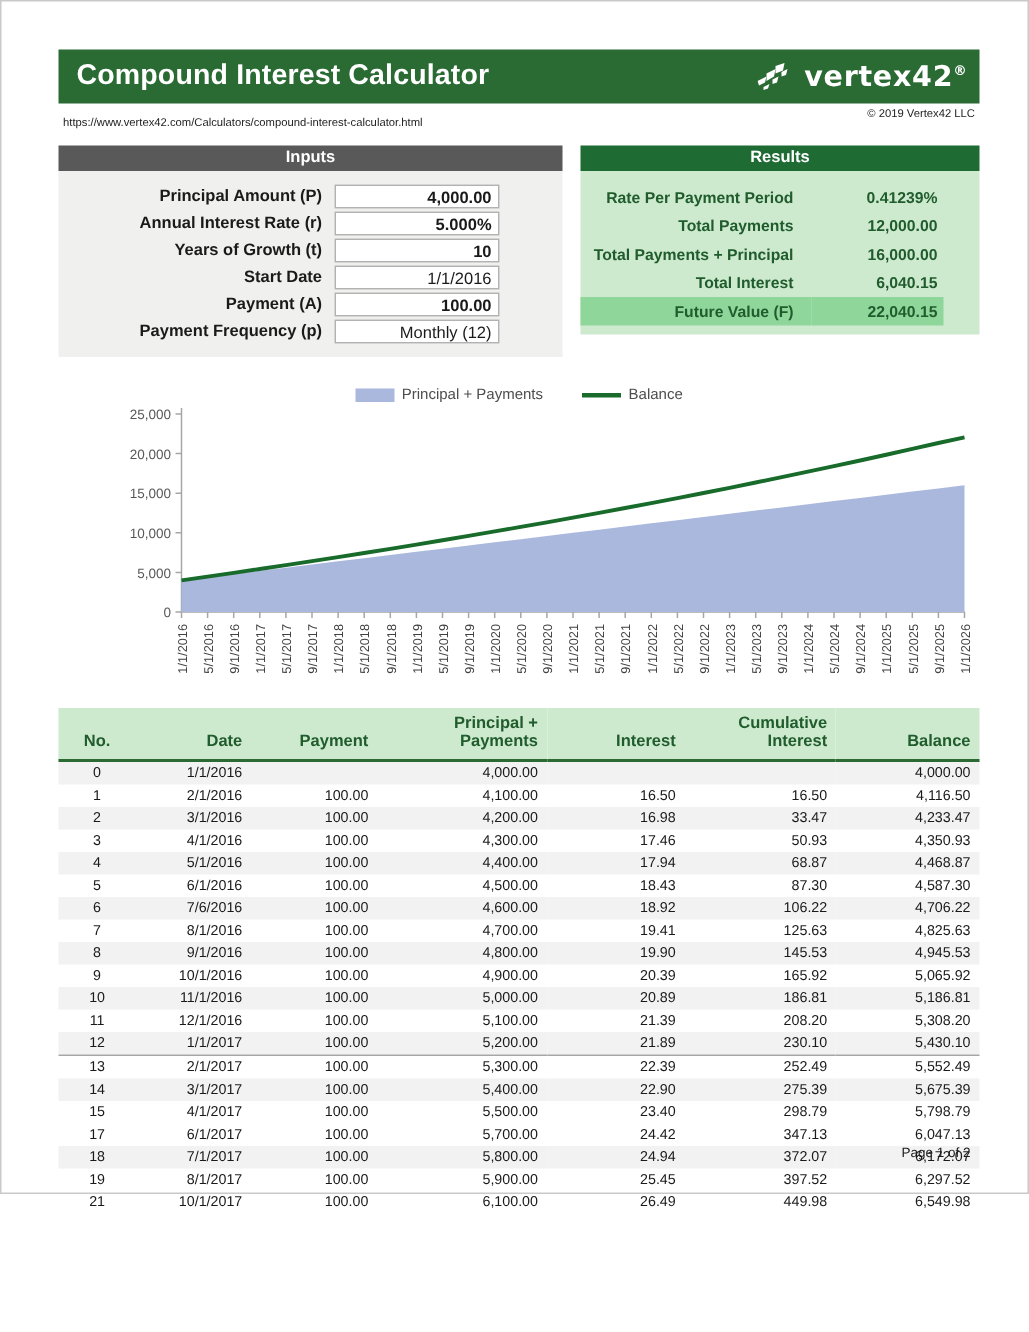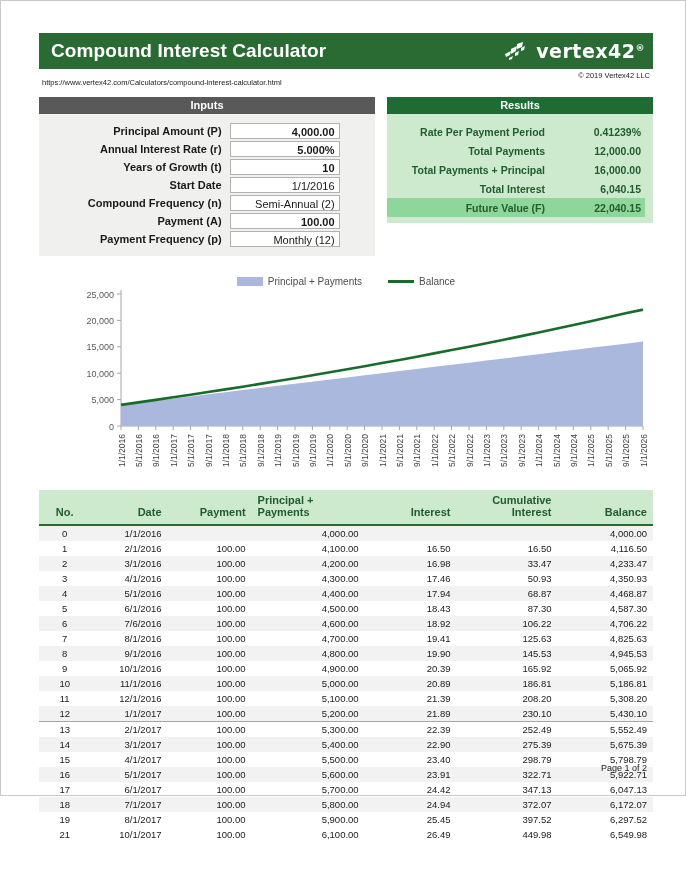--- a/index.html
+++ b/index.html
@@ -88,21 +88,21 @@
     line-height: 17px;
     text-align: center;
     color: #ffffff;
     font-size: 11px;
     font-weight: bold;
   }
   .head-dark { background: #595959; }
   .head-green { background: #1e6b33; }
 
   .panel-body-gray { background: #f0f0ef; padding: 8px 10px 8px 16px; }
-  .panel-body-green { background: #cdeacf; padding: 8px 8px 6px 0; }
+  .panel-body-green { background: #cdeacf; padding: 8px 24px 6px 0; }
 
   table.kv { width: 100%; border-collapse: collapse; }
   table.kv td { padding: 0; }
 
   .in-label {
     text-align: right;
     font-size: 11px;
     font-weight: bold;
     color: #1a1a1a;
     padding-right: 8px !important;
@@ -170,21 +170,21 @@
     font-size: 11px;
     font-weight: bold;
     vertical-align: bottom;
     padding: 4px 6px 5px 6px;
     border-bottom: 2px solid #2a6b34;
     line-height: 1.12;
   }
   .th-no { width: 46px; }
   .th-date { width: 72px; text-align: right; }
   .th-pay { width: 80px; text-align: right; }
-  .th-pp { width: 116px; text-align: left; }
+  .th-pp { width: 116px; text-align: right; }
   .th-int { width: 92px; text-align: right; }
   .th-cum { width: 98px; text-align: right; }
   .th-bal { width: 96px; text-align: right; }
 
   .amort tbody td {
     font-size: 9.5px;
     color: #1a1a1a;
     padding: 1px 6px;
     height: 13px;
     line-height: 13px;
@@ -251,26 +251,20 @@
               <tr>
                 <td class="in-label">Years of Growth (t)</td>
                 <td>
                     <div class="in-field bold">10</div>
                   </td>
               </tr>
               <tr>
                 <td class="in-label">Start Date</td>
                 <td>
                     <div class="in-field">1/1/2016</div>
-                  </td>
-              </tr>
-              <tr>
-                <td class="in-label">Compound Frequency (n)</td>
-                <td>
-                    <div class="in-field">Semi-Annual (2)</div>
                   </td>
               </tr>
               <tr>
                 <td class="in-label">Payment (A)</td>
                 <td>
                     <div class="in-field bold">100.00</div>
                   </td>
               </tr>
               <tr>
                 <td class="in-label">Payment Frequency (p)</td>
@@ -557,29 +551,20 @@
           </tr>
           <tr>
             <td class="c-no">15</td>
             <td class="c-date">4/1/2017</td>
             <td class="c-pay">100.00</td>
             <td class="c-pp">5,500.00</td>
             <td class="c-int">23.40</td>
             <td class="c-cum">298.79</td>
             <td class="c-bal">5,798.79</td>
           </tr>
-          <tr class="row-alt">
-            <td class="c-no">16</td>
-            <td class="c-date">5/1/2017</td>
-            <td class="c-pay">100.00</td>
-            <td class="c-pp">5,600.00</td>
-            <td class="c-int">23.91</td>
-            <td class="c-cum">322.71</td>
-            <td class="c-bal">5,922.71</td>
-          </tr>
           <tr>
             <td class="c-no">17</td>
             <td class="c-date">6/1/2017</td>
             <td class="c-pay">100.00</td>
             <td class="c-pp">5,700.00</td>
             <td class="c-int">24.42</td>
             <td class="c-cum">347.13</td>
             <td class="c-bal">6,047.13</td>
           </tr>
           <tr class="row-alt">

